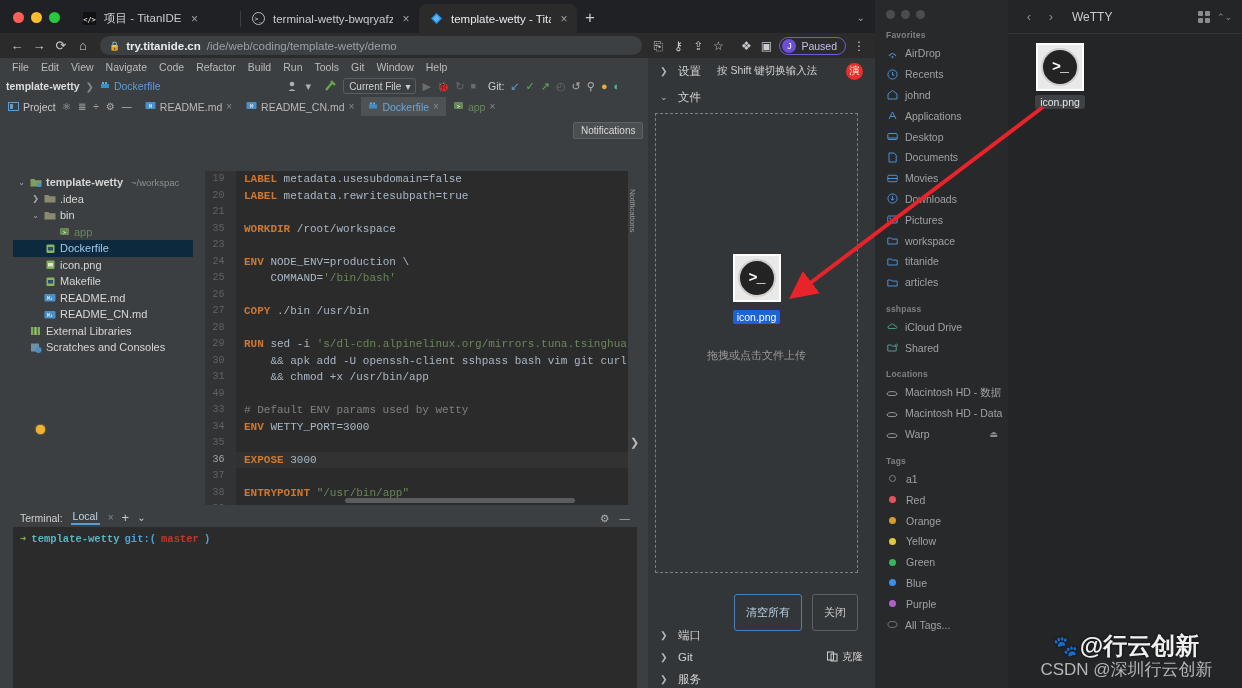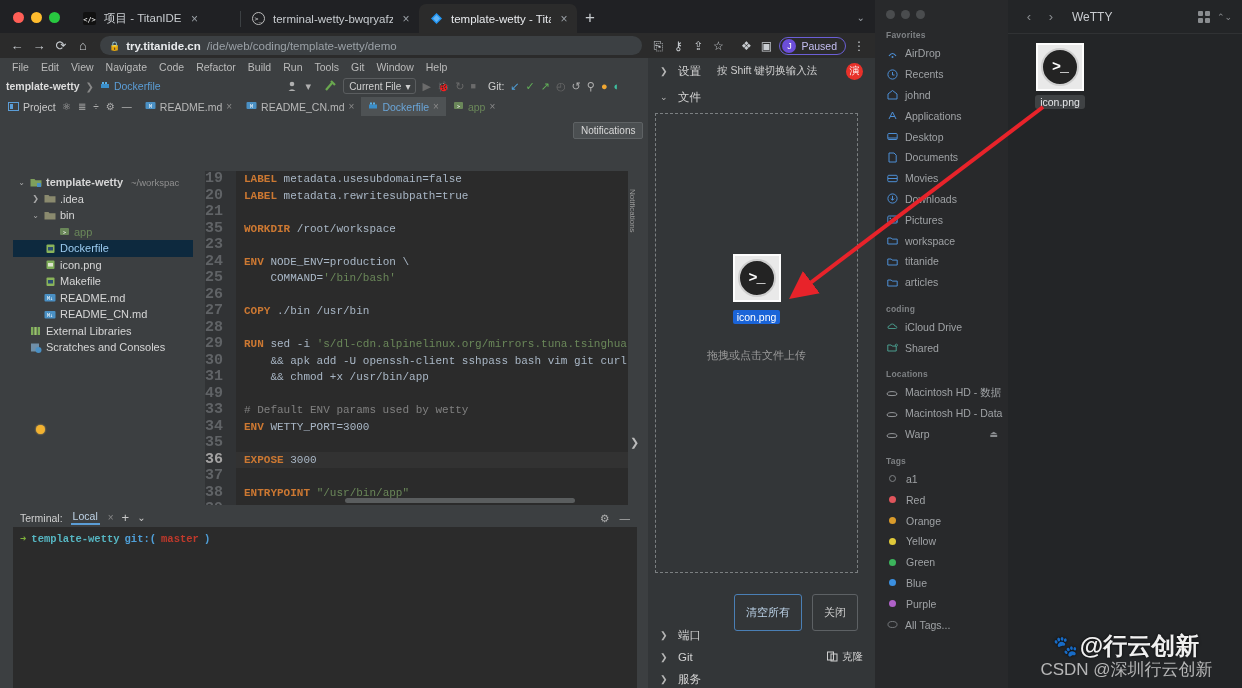--- a/index.html
+++ b/index.html
@@ -101,22 +101,22 @@
   .arr { width: 9px; font-size: 8px; color: #a9a9a9; text-align: center; flex: 0 0 9px; }
   .ficon { width: 12px; height: 12px; flex: 0 0 12px; display: flex; align-items: center; justify-content: center; font-size: 9px; }
   .tname { font-size: 11px; }
   .tname.b { font-weight: bold; }
   .tpath { font-size: 9.5px; color: #8f8f8f; margin-left: 4px; }
 
   
   .editor { position: absolute; left: 205px; top: 113px; width: 432px; height: 334px; background: #2b2b2b; }
   .codewrap { position: relative; height: 100%; overflow: hidden; }
   .gutter { position: absolute; left: 0; top: 0; width: 31px; height: 100%; background: #313335; }
-  .gutter .ln { height: 16.5px; font-size: 15px; color: #606366; text-align: left;
-    padding-right: 4px; font-family: "Liberation Mono", monospace; line-height: 16.5px; font-weight: bold; }
+  .gutter .ln { height: 16.5px; font-size: 10px; color: #606366; text-align: center;
+    padding-right: 4px; font-family: "Liberation Mono", monospace; line-height: 16.5px; }
   .gutter .ln.cur { color: #a4a3a3; }
   .codecol { position: absolute; left: 31px; top: 0; right: 0; height: 100%; }
   .cline { height: 16.5px; line-height: 16.5px; font-size: 11px;
     font-family: "Liberation Mono", monospace; white-space: pre; color: #a9b7c6; padding-left: 8px; }
   .cline.hl { background: #323232; }
   .kw { color: #cc7832; font-weight: bold; }
   .str { color: #6a8759; }
   .cmt { color: #808080; }
   .txt { color: #a9b7c6; }
   .bulb { position: absolute; left: 36px; top: 367px; width: 9px; height: 9px; border-radius: 50%;
@@ -775,21 +775,21 @@
         </div>
       <div class="f-item">
           <span class="f-ico">
             <svg width="11" height="11" viewBox="0 0 11 11">
               <path d="M0.8 3 h3.4 l1 1.1 h5 V9 h-9.4 Z" fill="none" stroke="#4d8fd6" stroke-width="1"></path>
             </svg>
           </span>
           <span>articles</span>
         </div>
 
-      <div class="f-sect">coding</div>
+      <div class="f-sect">sshpass</div>
       <div class="f-item">
           <span class="f-ico">
             <svg width="11" height="11" viewBox="0 0 11 11">
               <path d="M2 7.5 Q0.7 7.5 1 6 Q1.3 4.6 2.8 4.8 Q3.3 2.8 5.5 3 Q7.6 3.2 7.8 5 Q9.8 4.9 9.8 6.4 Q9.8 7.5 8.4 7.5 Z" fill="none" stroke="#4a9e8f" stroke-width="0.9"></path>
             </svg>
           </span>
           <span>iCloud Drive</span>
         </div>
       <div class="f-item">
           <span class="f-ico">

